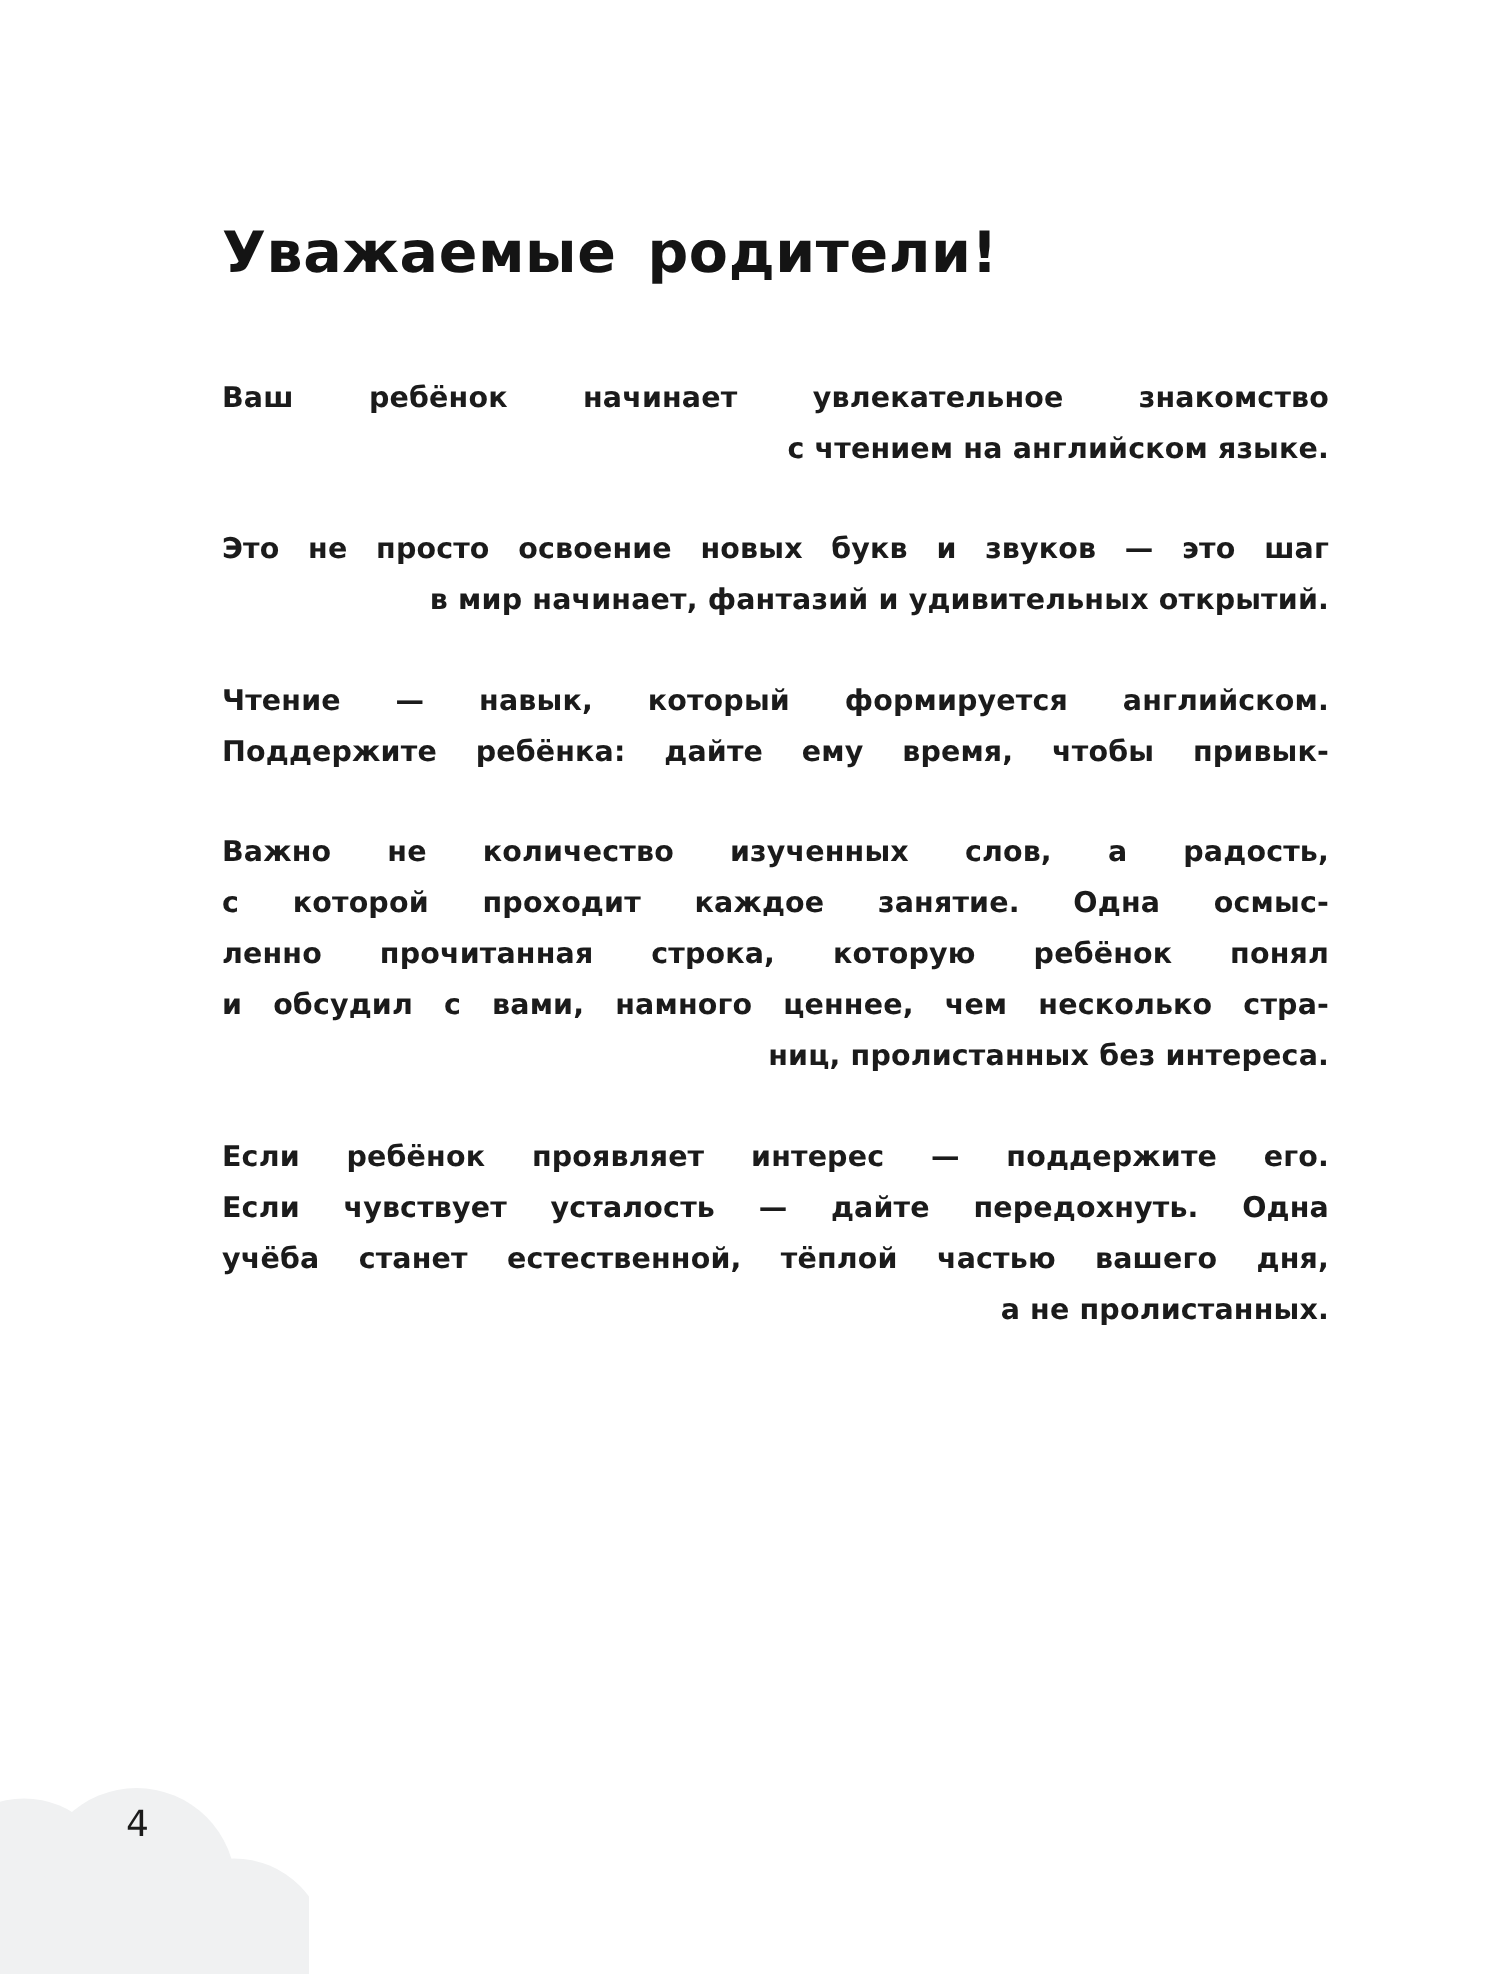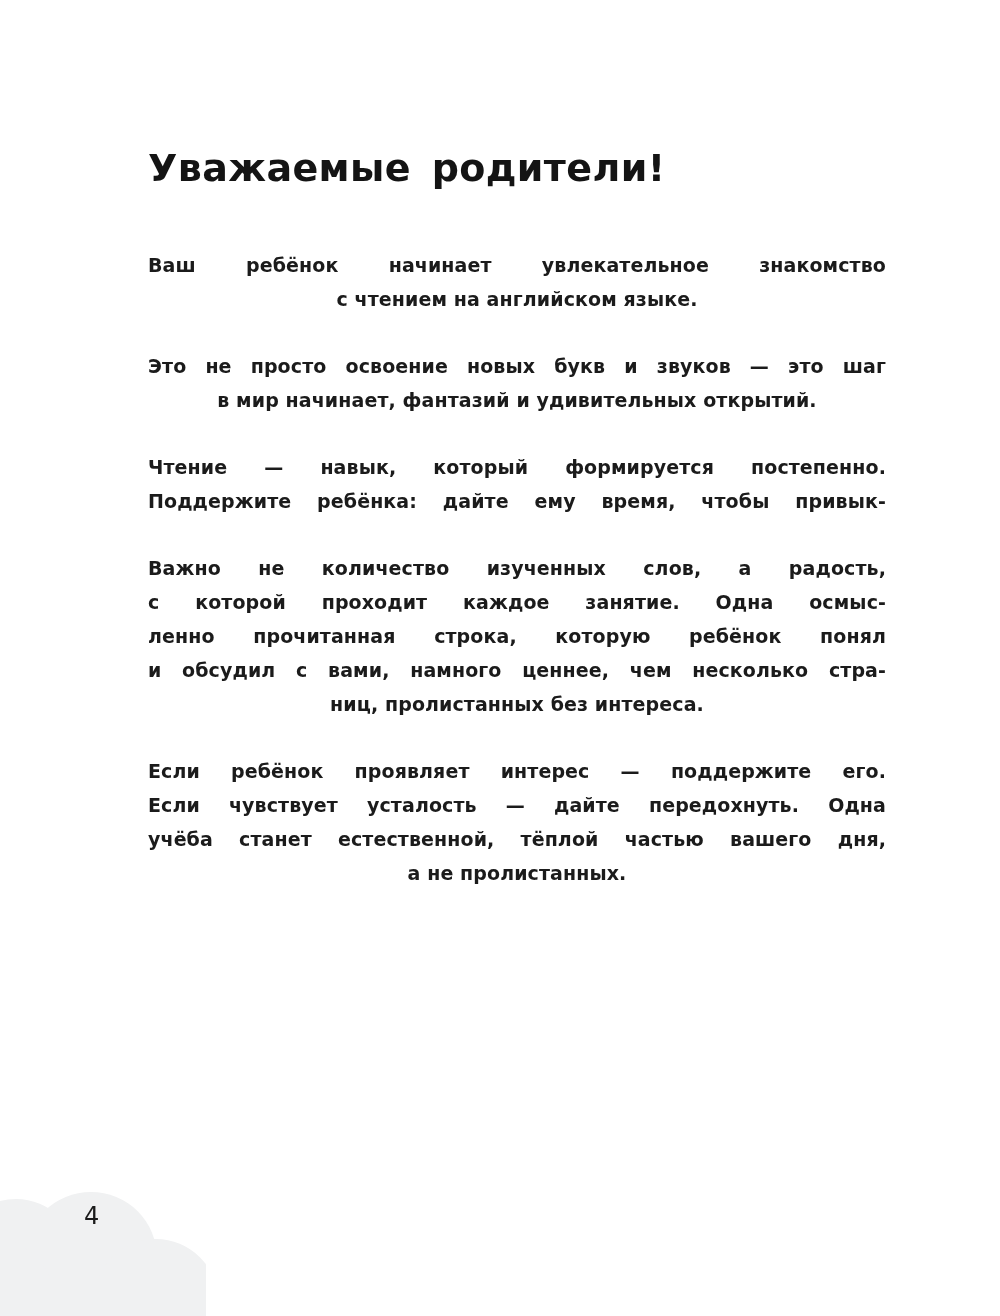--- a/index.html
+++ b/index.html
@@ -43,21 +43,21 @@
     overflow: hidden;
     font-weight: bold;
   }
   .line::after {
     content: "";
     display: inline-block;
     width: 100%;
     height: 0;
   }
   .line.last {
-    text-align: center;
+    text-align: right;
   }
   .line.last::after {
     content: none;
   }
   .cloud {
     position: absolute;
     left: -34px;
     bottom: 0;
     width: 240px;
     height: 150px;
@@ -80,21 +80,21 @@
     <div class="paragraphs">
         <div class="paragraph">
           <div class="line">Ваш ребёнок начинает увлекательное знакомство</div>
           <div class="line last">с чтением на английском языке.</div>
         </div>
         <div class="paragraph">
           <div class="line">Это не просто освоение новых букв и звуков — это шаг</div>
           <div class="line last">в мир начинает, фантазий и удивительных открытий.</div>
         </div>
         <div class="paragraph">
-          <div class="line">Чтение — навык, который формируется постепенно.</div>
+          <div class="line">Чтение — навык, который формируется английском.</div>
           <div class="line">Поддержите ребёнка: дайте ему время, чтобы привык-</div>
         </div>
         <div class="paragraph">
           <div class="line">Важно не количество изученных слов, а радость,</div>
           <div class="line">с которой проходит каждое занятие. Одна осмыс-</div>
           <div class="line">ленно прочитанная строка, которую ребёнок понял</div>
           <div class="line">и обсудил с вами, намного ценнее, чем несколько стра-</div>
           <div class="line last">ниц, пролистанных без интереса.</div>
         </div>
         <div class="paragraph">

